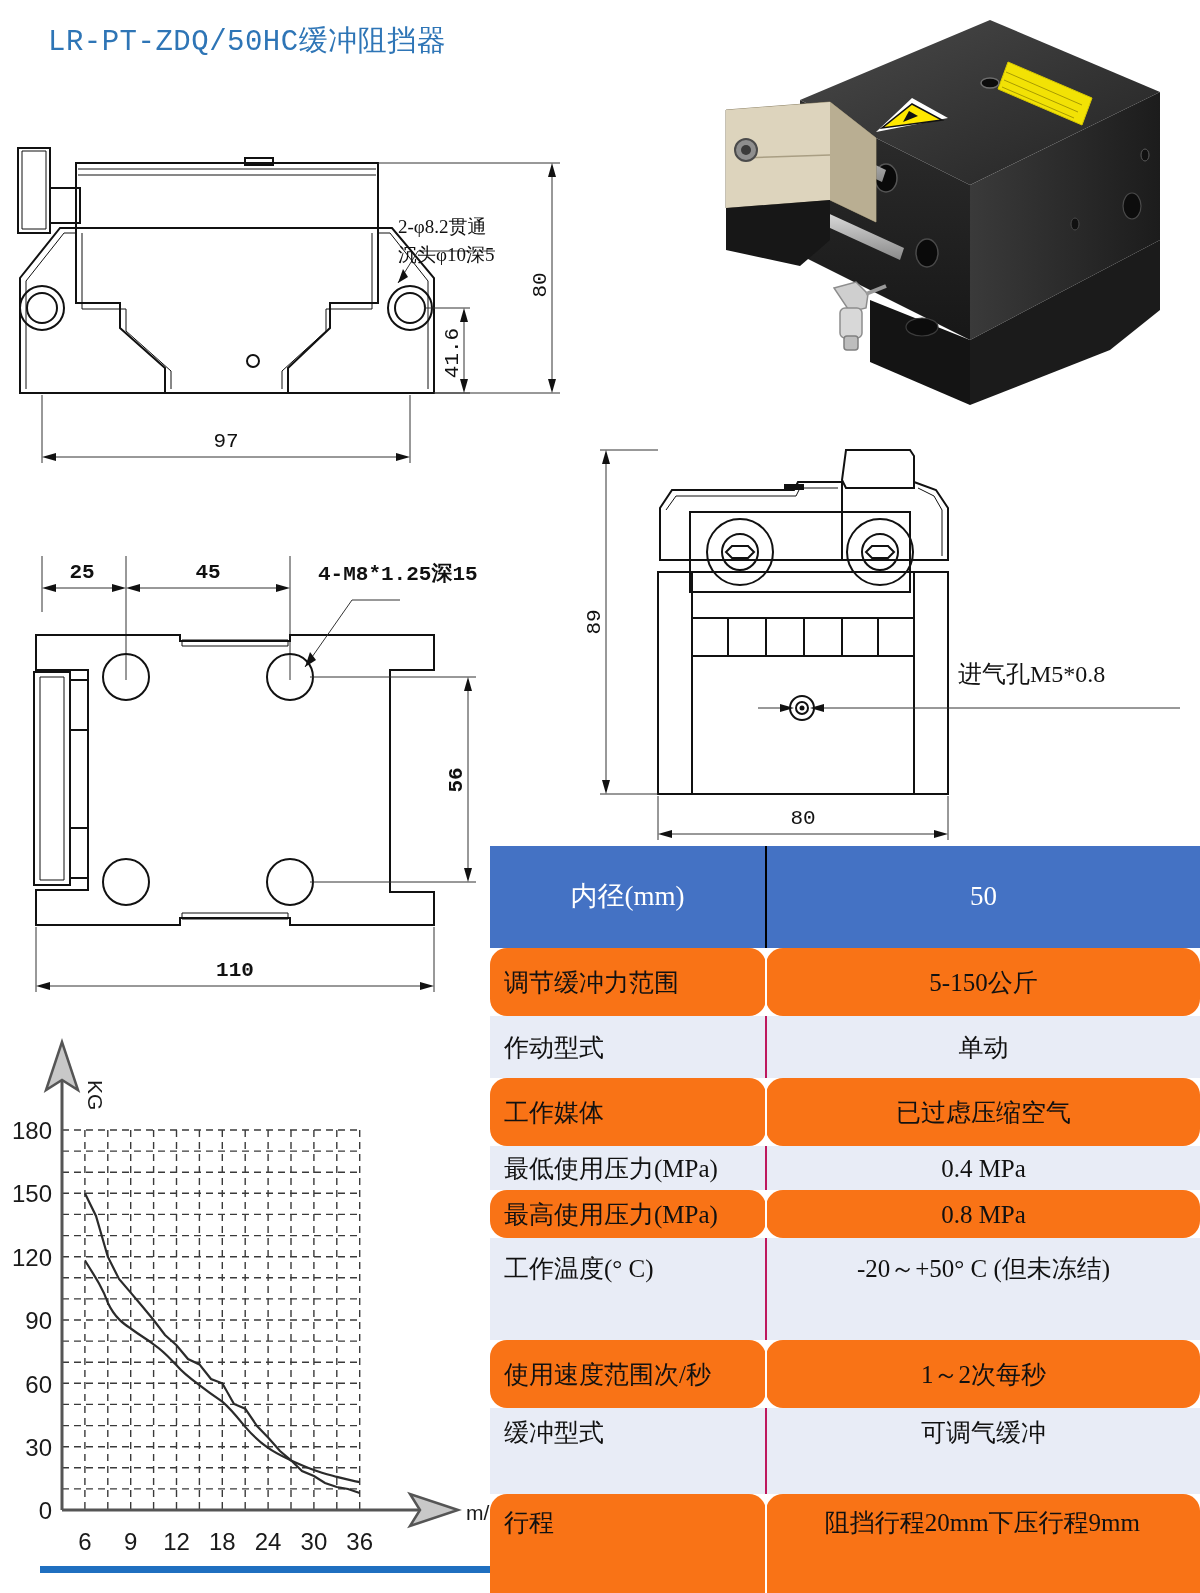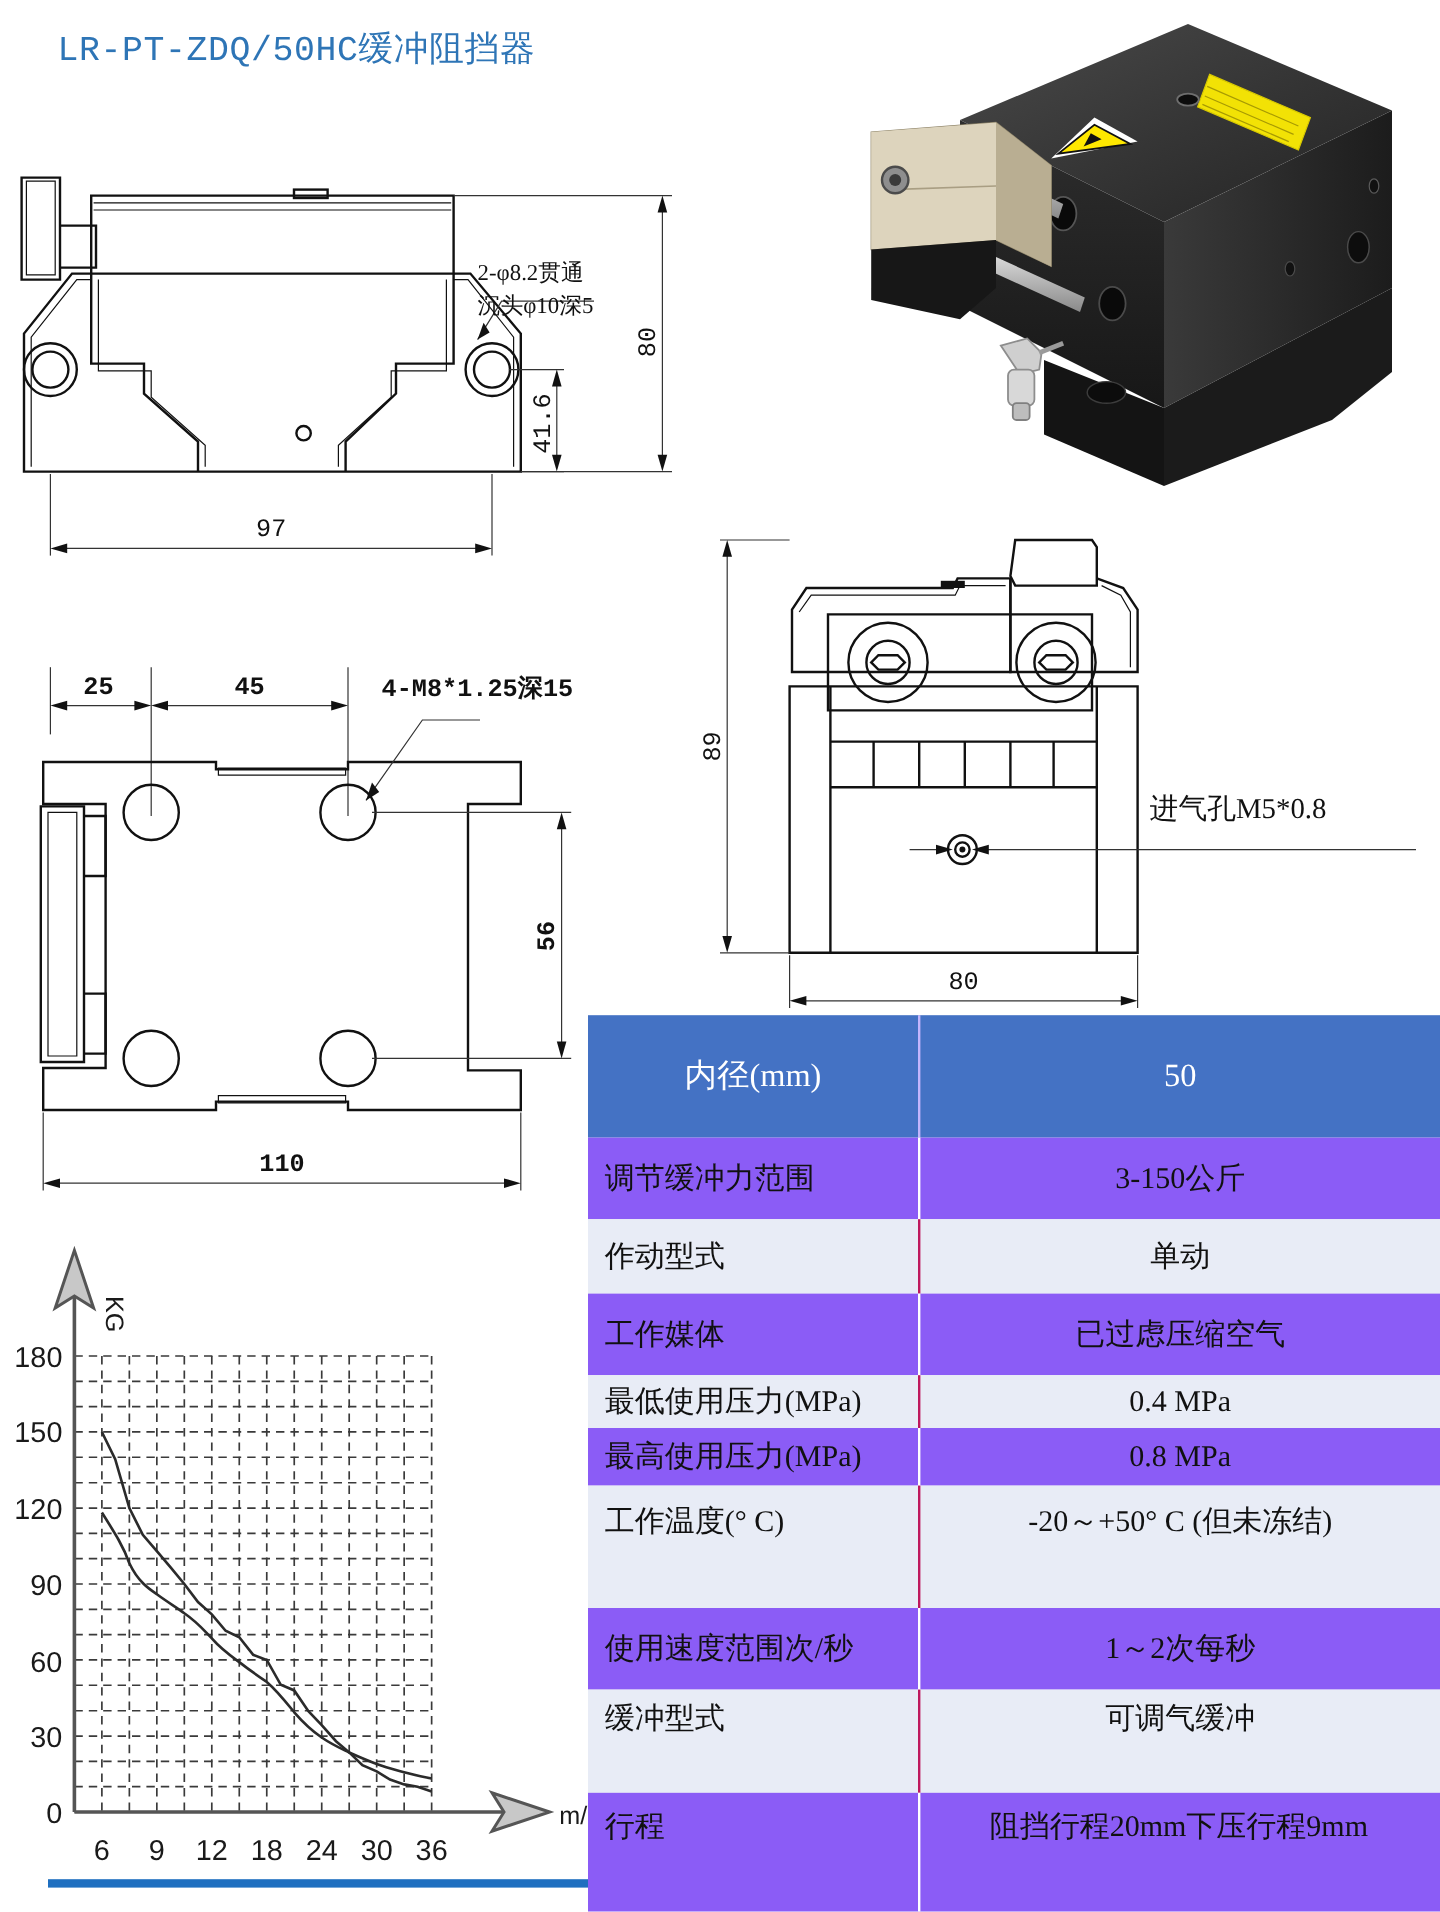--- a/index.html
+++ b/index.html
@@ -44,27 +44,27 @@
   }
   #spec-table col.c1{width:276px;}
   #spec-table col.c2{width:434px;}
   #spec-table td{
     padding:0 14px;vertical-align:middle;border:0;
     font-family:"Liberation Serif","DejaVu Serif",serif;
     font-size:25px;color:#111;line-height:1.32;
   }
   #spec-table tr.hdr td{
     background:#4472C4;color:#ffffff;font-size:27px;height:102px;
-    border-right:2px solid #c4b5fd;
+    border-right:2px solid #000000;
   }
   #spec-table tr.hdr td.v{border-right:0;}
   #spec-table td.k{text-align:left;}
   #spec-table td.v{text-align:center;}
   #spec-table tr.hdr td.k{text-align:center;}
-  #spec-table tr.band-a td{background:#8b5cf6;}
+  #spec-table tr.band-a td{background:#f97316;border-radius:17px;}
   #spec-table tr.band-b td{background:#E8ECF6;}
   #spec-table tr.band-a td.k,#spec-table tr.band-a td.v{border-right:2px solid #ffffff;}
   #spec-table tr.band-b td.k,#spec-table tr.band-b td.v{border-right:2px solid #be185d;}
   #spec-table td.v{border-right:0 !important;}
 </style>
 </head>
 <body>
 
 <div id="title-block">
   <div class="t-line">LR-PT-ZDQ/50HC缓冲阻挡器</div>
@@ -419,21 +419,21 @@
       <col class="c1">
       <col class="c2">
     </colgroup>
   <tbody>
     <tr class="hdr">
       <td class="k">内径(mm)</td>
       <td class="v">50</td>
     </tr>
     <tr class="band-a" style="height:68px">
       <td class="k">调节缓冲力范围</td>
-      <td class="v">3-150公斤</td>
+      <td class="v">5-150公斤</td>
     </tr>
     <tr class="band-b" style="height:62px">
       <td class="k">作动型式</td>
       <td class="v">单动</td>
     </tr>
     <tr class="band-a" style="height:68px">
       <td class="k">工作媒体</td>
       <td class="v">已过虑压缩空气</td>
     </tr>
     <tr class="band-b" style="height:44px">

